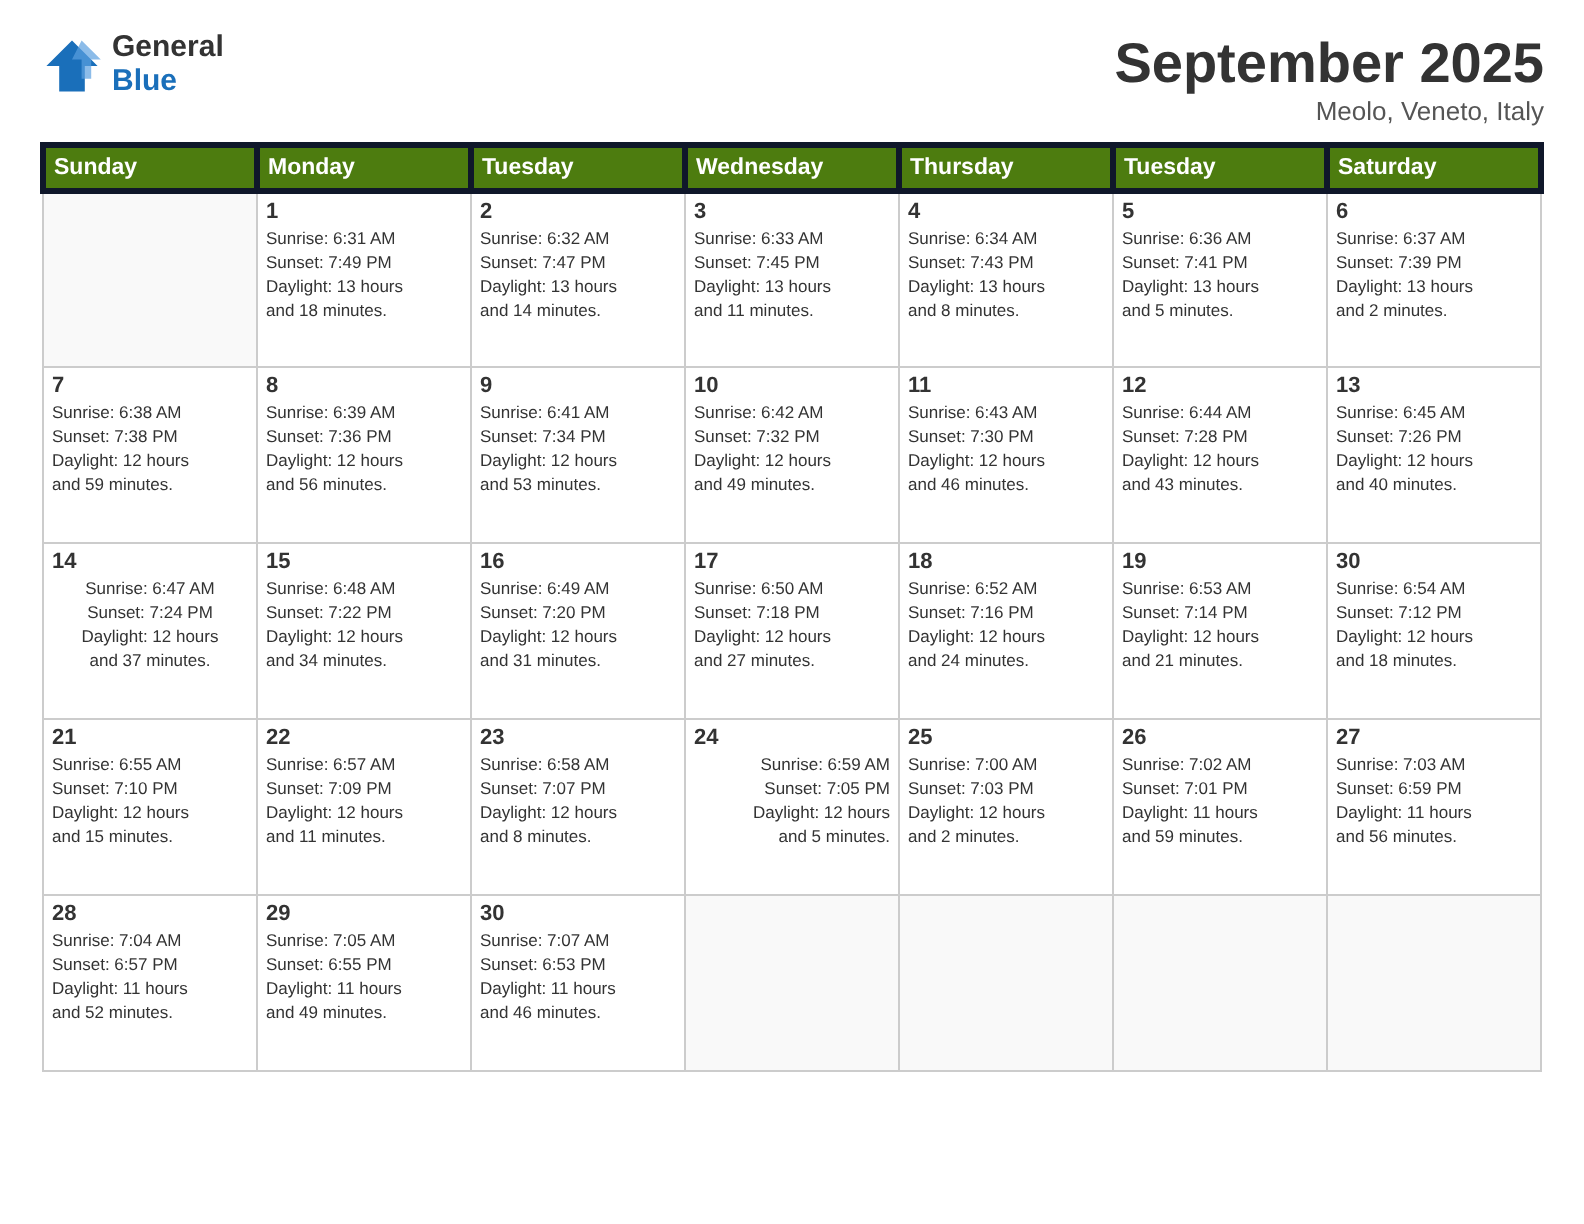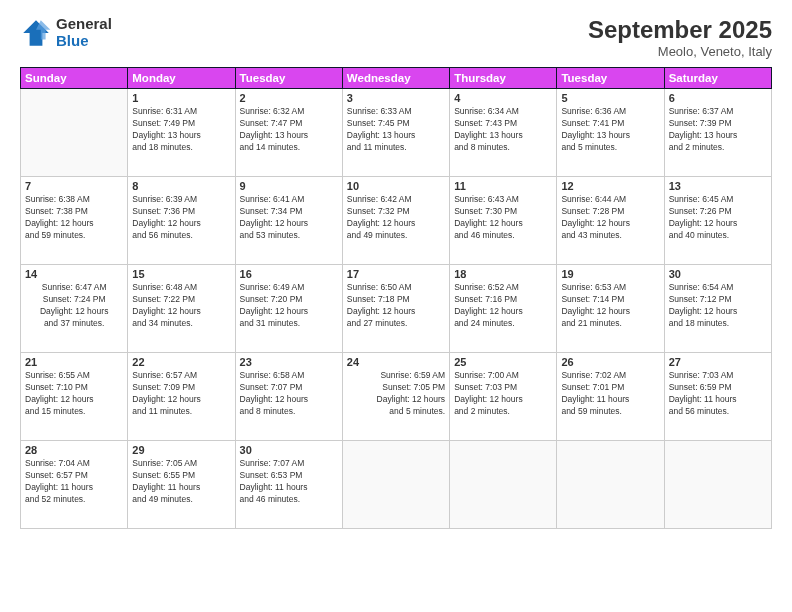--- a/index.html
+++ b/index.html
@@ -44,42 +44,42 @@
       color: #1a6fba;
     }
     .logo-icon {
       width: 32px;
       height: 32px;
     }
     .title-block {
       text-align: right;
     }
     .month-title {
-      font-size: 24px;
+      font-size: 28px;
       font-weight: bold;
       color: #333;
     }
     .location {
       font-size: 13px;
       color: #555;
     }
     .calendar {
       flex: 1;
       border-collapse: collapse;
       width: 100%;
       table-layout: fixed;
     }
     .calendar th {
-      background-color: #d946ef;
+      background-color: #4d7c0f;
       color: #fff;
       font-size: 11.5px;
       font-weight: bold;
       padding: 4px 4px;
       text-align: left;
-      border: 1px solid #0f172a;
+      border: 3px solid #0f172a;
     }
     .calendar td {
       border: 1px solid #ccc;
       vertical-align: top;
       padding: 3px 4px;
       font-size: 9px;
       color: #333;
       height: 88px;
     }
     .day-number {

